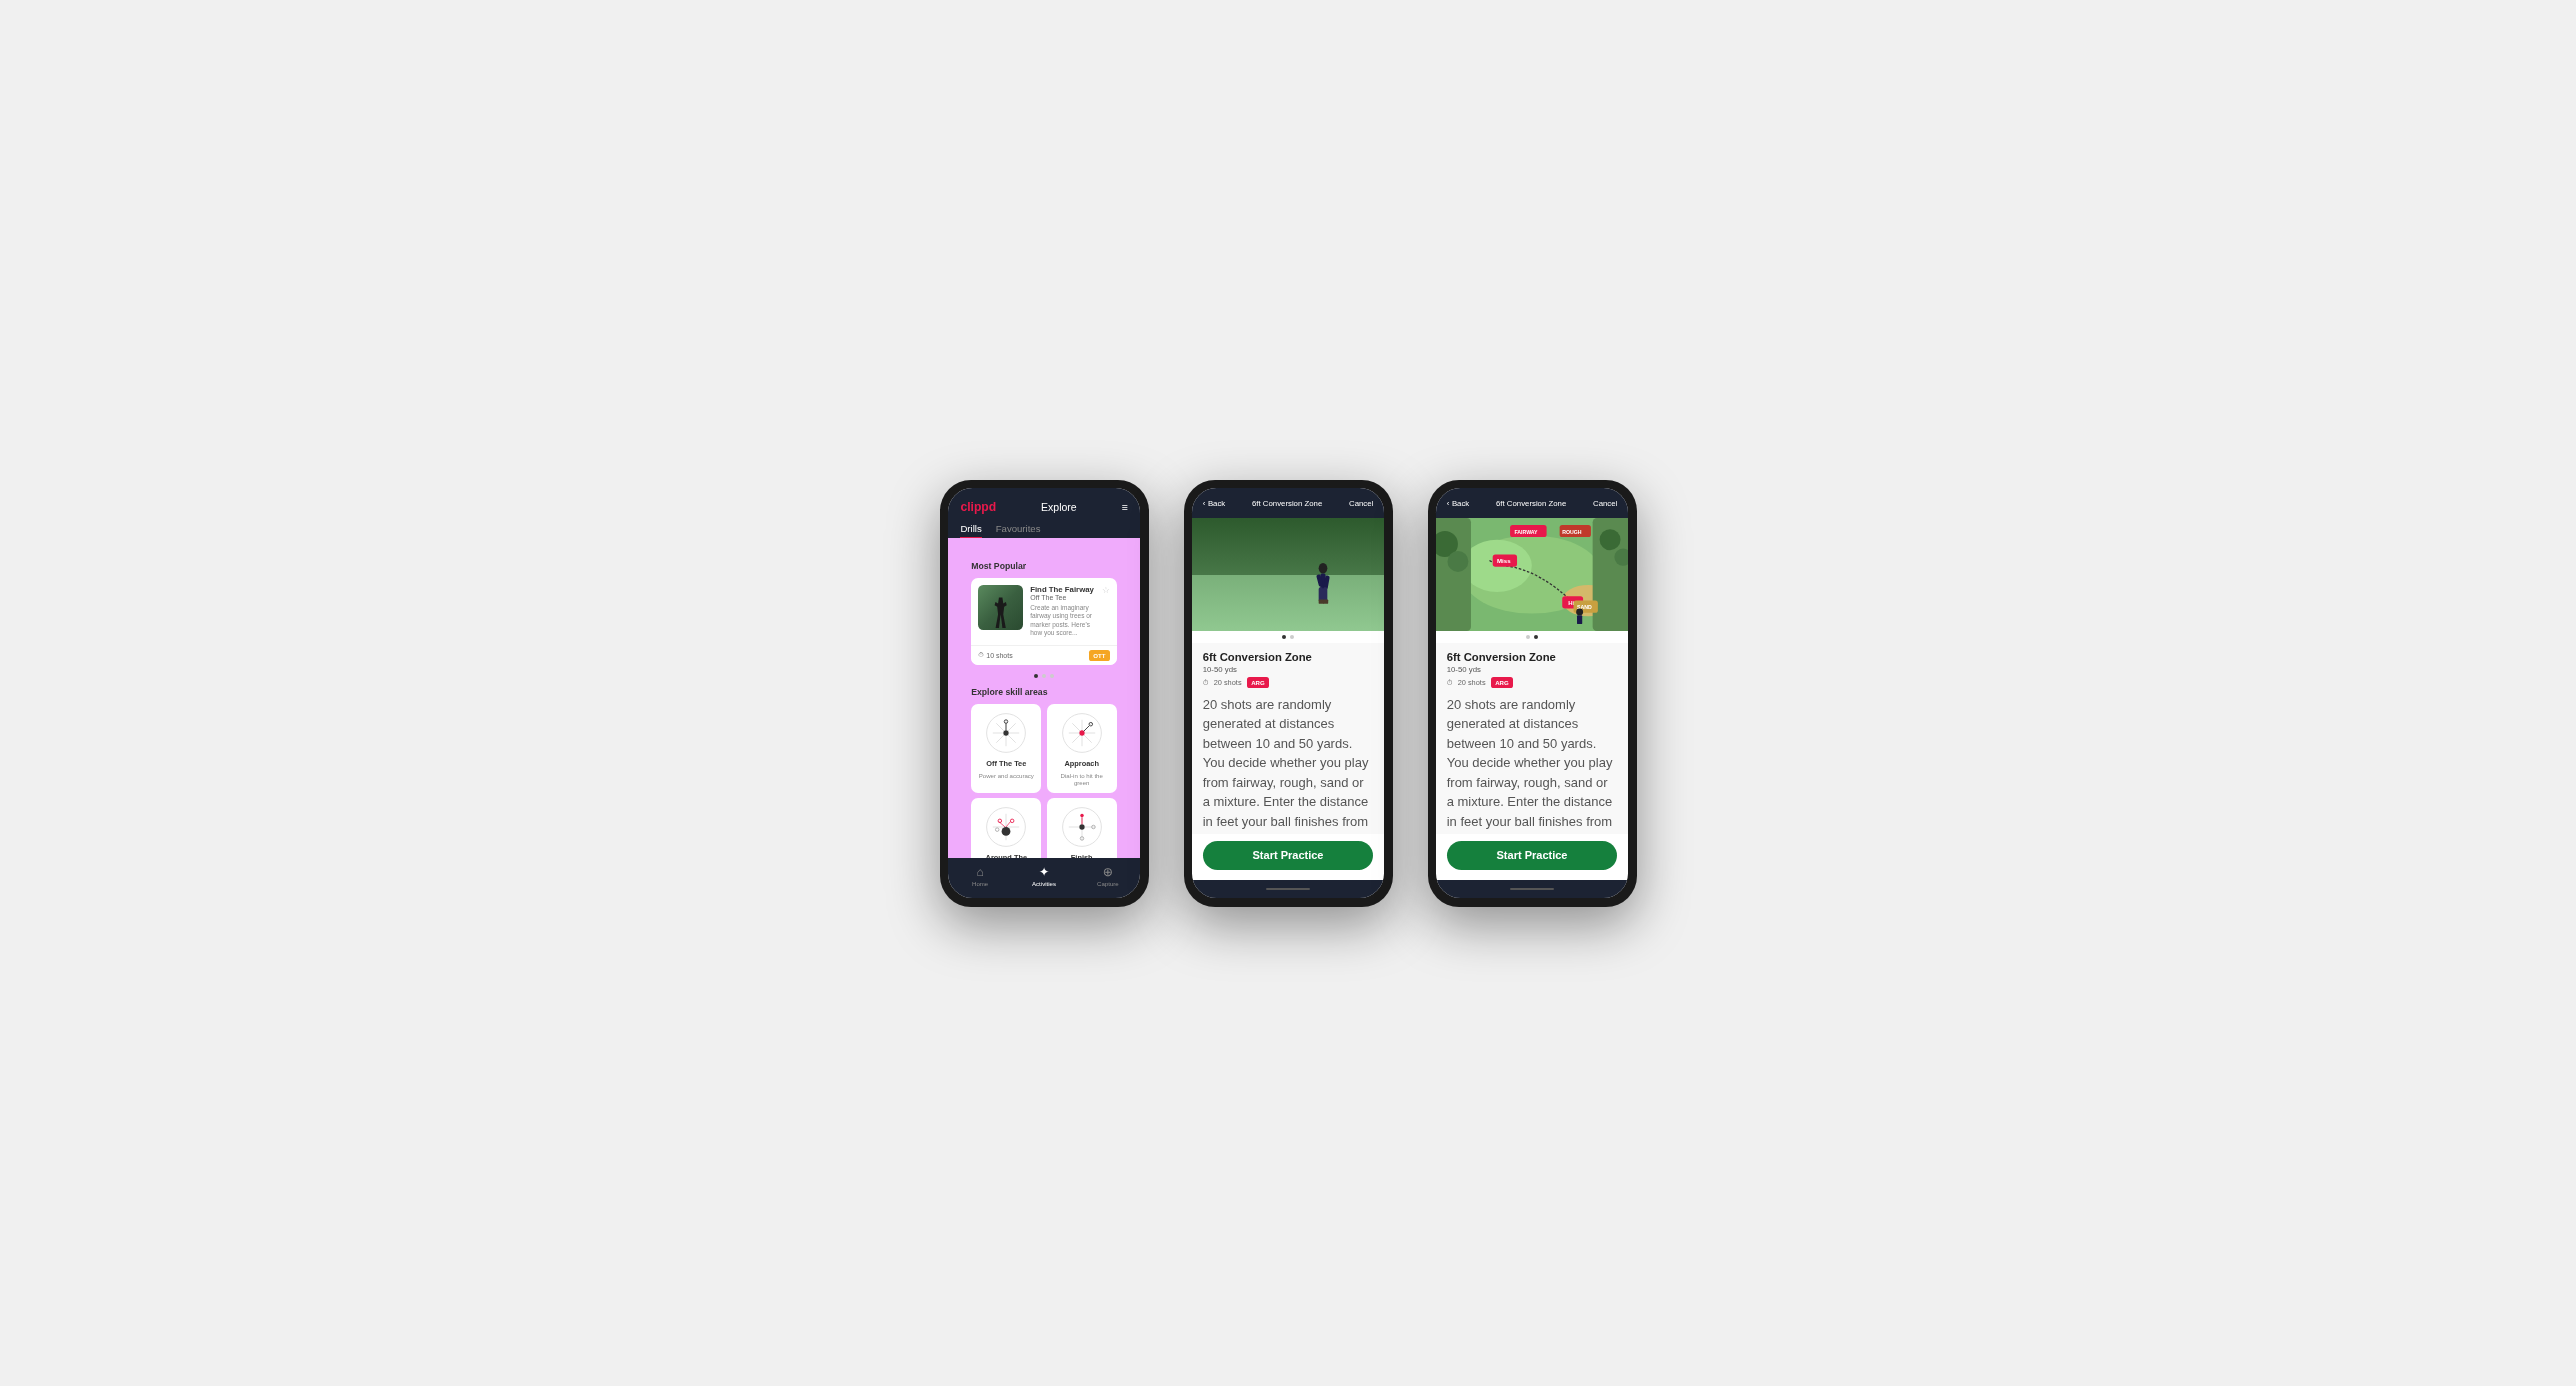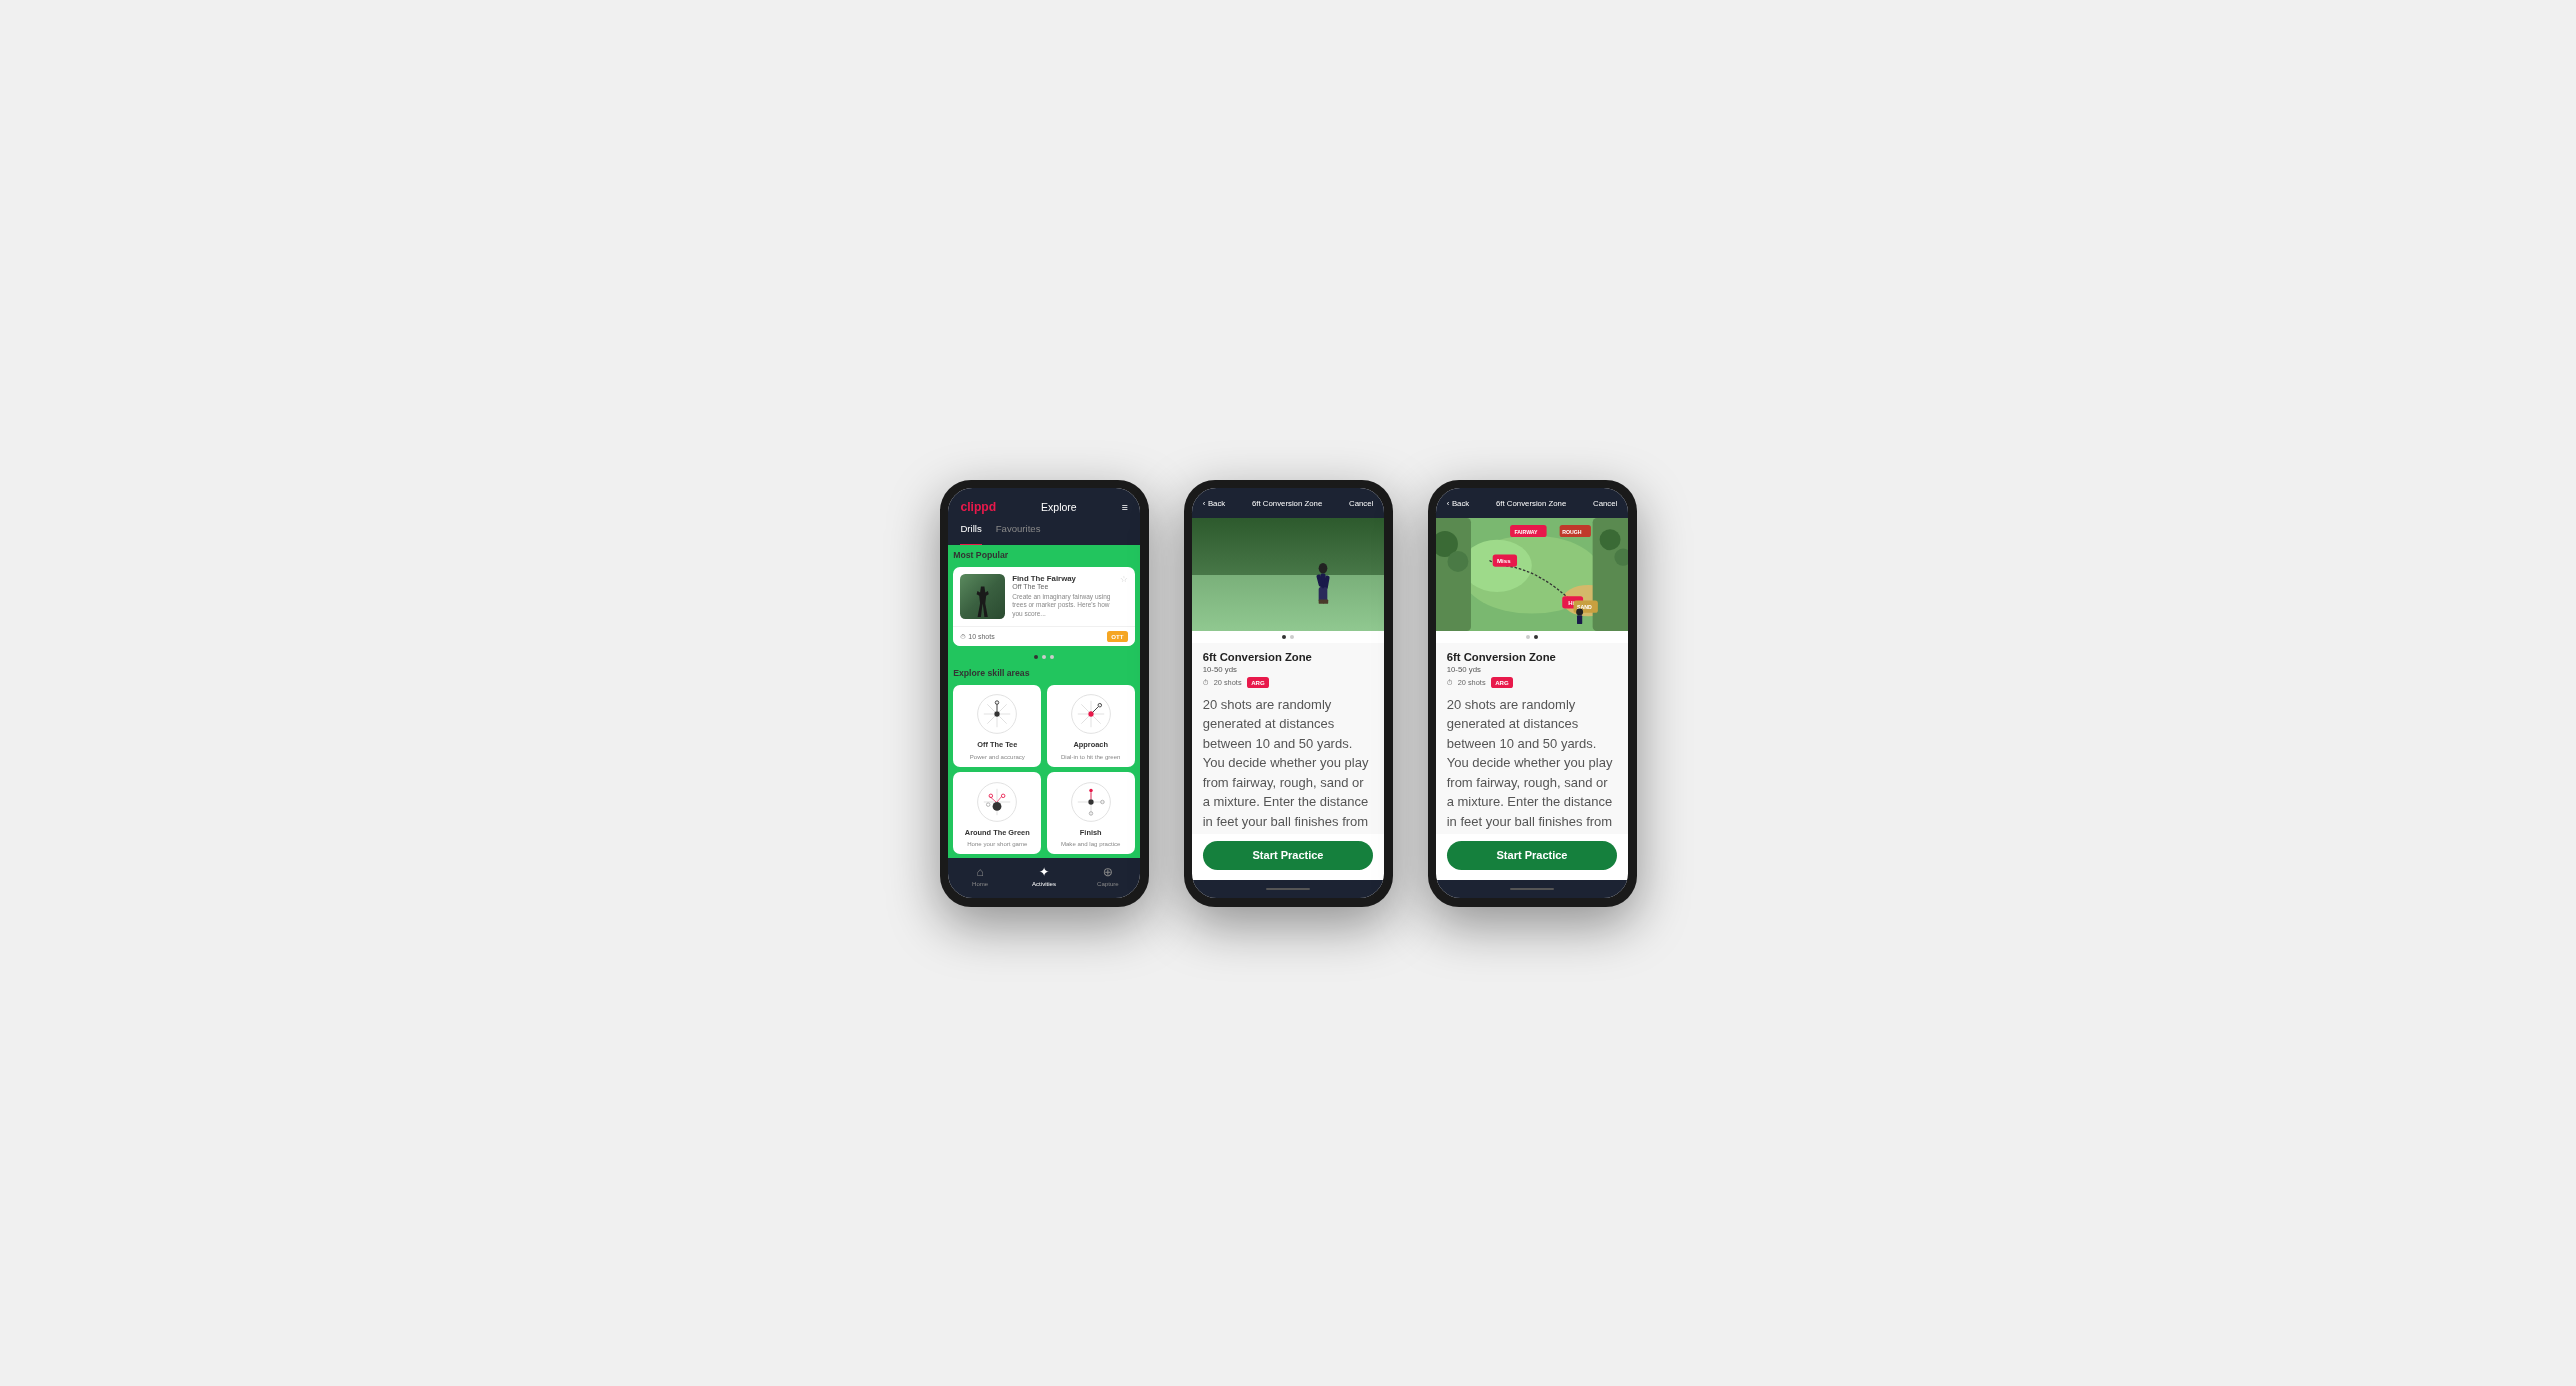--- a/index.html
+++ b/index.html
@@ -76,39 +76,39 @@
     }
 
     .tabs-bar {
       display: flex;
       gap: 14px;
     }
 
     .tab {
       color: #fff;
       font-size: 9.6px;
-      padding-bottom: 10px;
+      padding-bottom: 3px;
       cursor: pointer;
       border-bottom: 1.7px solid transparent;
     }
 
     .tab.active {
       border-bottom: 1.7px solid #e8194b;
       color: #fff;
     }
 
     .tab.inactive {
       color: #888;
     }
 
     .phone1-body {
       flex: 1;
       overflow-y: auto;
-      background: #22c55e;
-      padding: 5px;
+      background: #f0abfc;
+      padding: 23px;
     }
 
     .section-title {
       font-size: 8.7px;
       font-weight: 600;
       color: #333;
       margin-bottom: 7px;
     }
 
     .drill-thumb {

